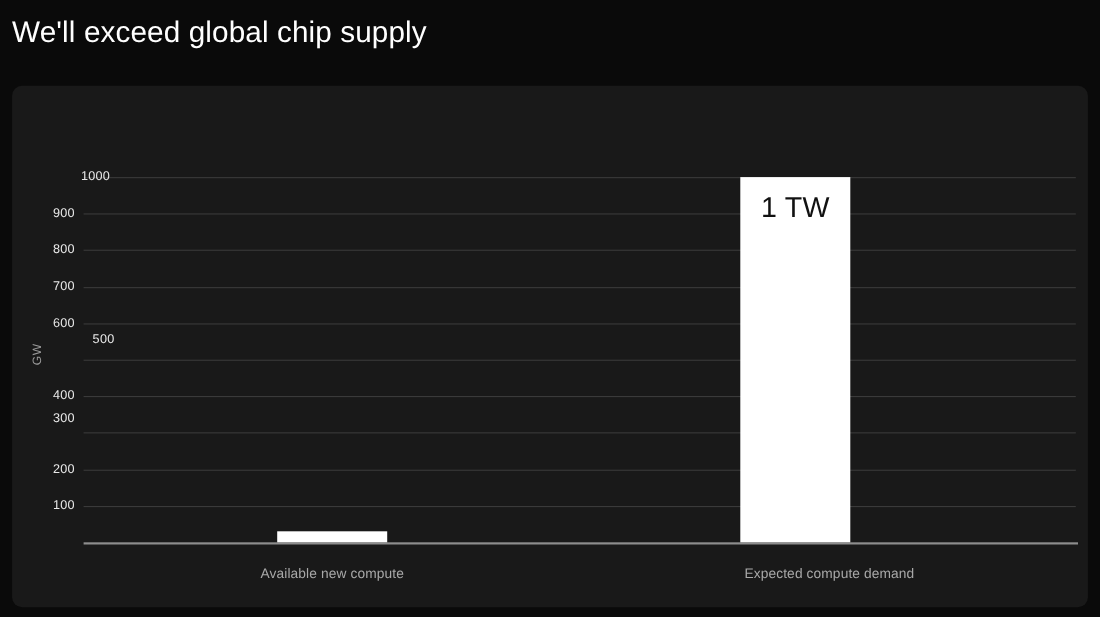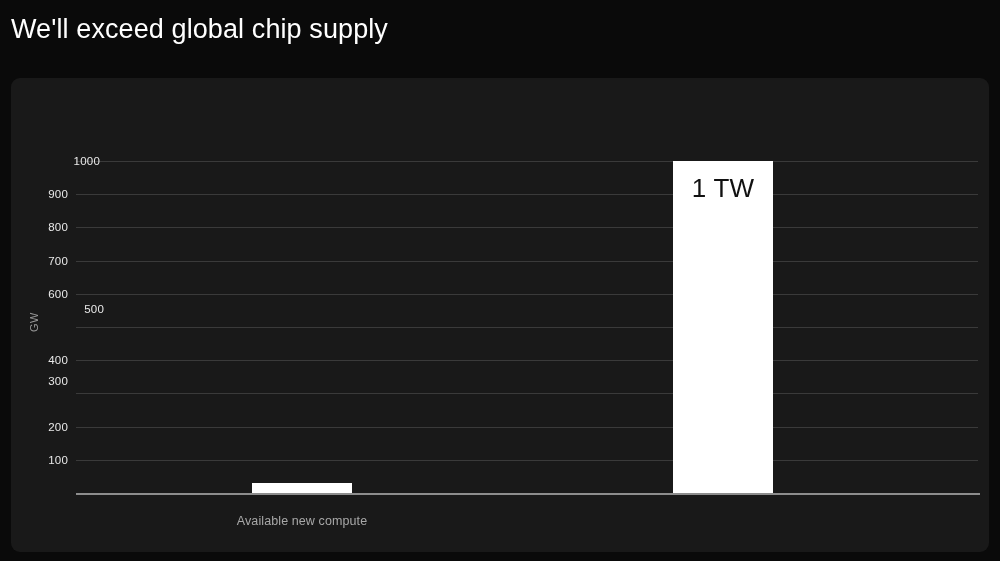--- a/index.html
+++ b/index.html
@@ -136,18 +136,19 @@
           <div class="bar" style="left: 241px; top: 405.04px; width: 100px; height: 9.96px; background: rgb(255, 255, 255);"></div>
           <div class="bar" style="left: 662px; top: 83px; width: 100px; height: 332px; background: #ffffff;">
             <div class="bar-value" style="top: 12px; color: rgb(17, 17, 17);">1 TW</div>
           </div>
         </div>
       <div id="cat-labels">
           <div class="cat-label" style="left: 65px; width: 452px; top: 433px;">
             <div>Available new compute</div>
           </div>
           <div class="cat-label" style="left: 517px; width: 452px; top: 433px;">
+            <div>Expected compute demand</div>
           </div>
         </div>
     </div>
   </div>
 
 </div>
 
 </body></html>

